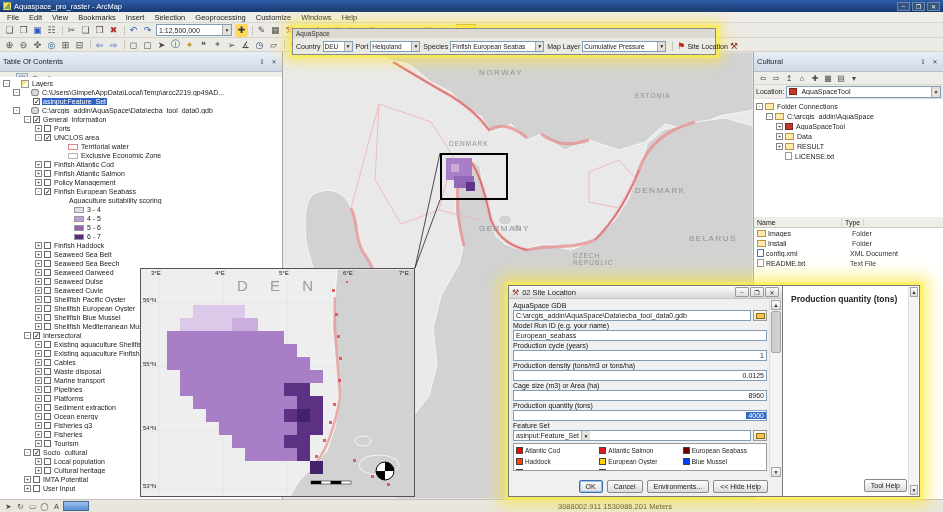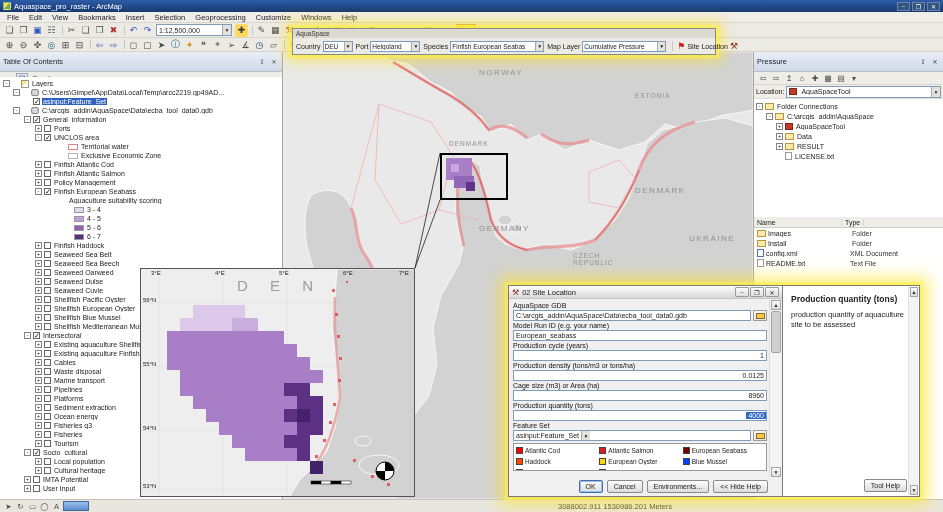--- a/index.html
+++ b/index.html
@@ -570,21 +570,21 @@
   <div>
 
   <div class="map-lbl" data-size="lg" style="--label: NORWAY; --x: 196; --y: 16; --size: lg;">NORWAY</div>
       <div class="map-lbl" data-size="sm" style="--label: ESTONIA; --x: 352; --y: 40; --size: sm;">ESTONIA</div>
       <div class="map-lbl" data-size="sm" style="--label: DENMARK; --x: 166; --y: 88; --size: sm;">DENMARK</div>
       <div class="map-lbl" data-size="lg" style="--label: BELARUS; --x: 352; --y: 134; --size: lg;">DENMARK</div>
       <div class="map-lbl" data-size="lg" style="--label: GERMANY; --x: 196; --y: 172; --size: lg;">GERMANY</div>
       <div class="map-lbl" data-size="sm" style="--label: CZECH
 REPUBLIC; --x: 290; --y: 200; --size: sm;">CZECH
 REPUBLIC</div>
-      <div class="map-lbl" data-size="lg" style="--label: UKRAINE; --x: 406; --y: 182; --size: lg;">UKRAINE</div>
+      <div class="map-lbl" data-size="lg" style="--label: UKRAINE; --x: 406; --y: 182; --size: lg;">BELARUS</div>
     </div>
   <div id="extent-rect"></div>
 </div>
 
 <div id="inset">
   <svg width="275" height="229" viewBox="0 0 275 229">
     <rect width="275" height="229" fill="#eeeeee"></rect>
     <g stroke="#d4d4d4" stroke-width="0.6" stroke-dasharray="2,2">
       <line x1="18" y1="0" x2="18" y2="229"></line>
         <line x1="82" y1="0" x2="82" y2="229"></line>
@@ -662,21 +662,21 @@
 
   <span class="tick ytick" style="--label: 56°N; --y: 28;">56°N</span>
       <span class="tick ytick" style="--label: 55°N; --y: 92;">55°N</span>
       <span class="tick ytick" style="--label: 54°N; --y: 156;">54°N</span>
       <span class="tick ytick" style="--label: 53°N; --y: 214;">53°N</span>
     </div>
 </div>
 
 <div id="catalog">
   <div class="dockhead">
-    <span>Pressure</span>
+    <span>Cultural</span>
     <span class="dh-btns">
       <span class="dh-btn">↧</span>
       <span class="dh-btn">✕</span>
     </span>
   </div>
   <div class="minitb">
 
   <span class="mini-ic" style="--name: back-icon; --glyph: ⇦;">⇦</span>
       <span class="mini-ic" style="--name: forward-icon; --glyph: ⇨;">⇨</span>
       <span class="mini-ic" style="--name: up-one-level-icon; --glyph: ↥;">↥</span>
@@ -933,21 +933,20 @@
     </div>
     <div id="dlg-btns">
       <span class="dlg-btn" data-default="1">OK</span>
       <span class="dlg-btn">Cancel</span>
       <span class="dlg-btn">Environments...</span>
       <span class="dlg-btn">&lt;&lt; Hide Help</span>
     </div>
   </div>
   <div id="helppanel">
     <div id="help-title">Production quantity (tons)</div>
-    <div id="help-body">production quantity of aquaculture site to be assessed</div>
     <span class="dlg-btn" id="toolhelp-btn">Tool Help</span>
     <div id="help-scroll">
       <span class="scr-arr scr-up">▲</span>
       <span class="scr-arr scr-dn">▼</span>
     </div>
   </div>
 </div>
 
 <div id="statusbar">
   <span style="display:flex">

